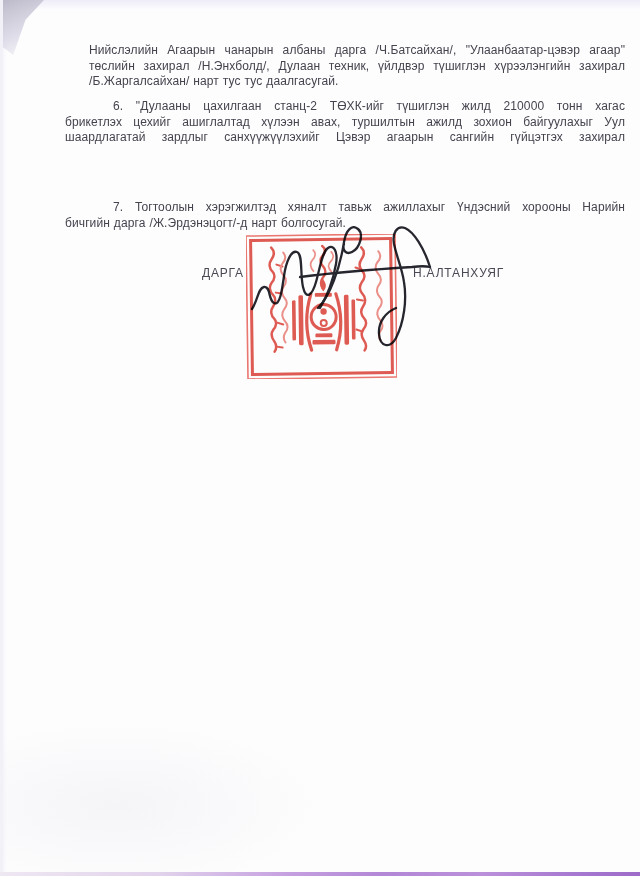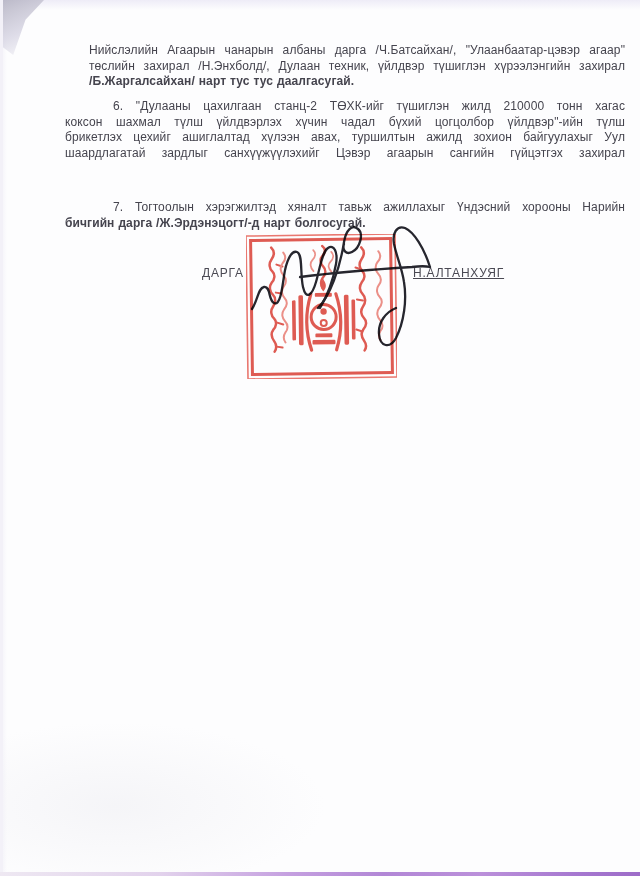--- a/index.html
+++ b/index.html
@@ -21,49 +21,48 @@
   .left-edge{position:absolute;left:0;top:0;width:3px;height:876px;background:#f3f1f8;}
   .bottom-scan-line{
     position:absolute;left:0;bottom:0;width:640px;height:4px;
     background:linear-gradient(90deg,#eee8f2 0%,#e2d2ec 25%,#c5a0e0 45%,#b287d6 60%,#bb90da 75%,#a678d0 90%,#9d6cc8 100%);
   }
   .para{
     position:absolute;font-size:12px;line-height:15.5px;color:#45444e;
     letter-spacing:0.1px;word-spacing:0.5px;
   }
   .para .line{text-align:justify;text-align-last:justify;height:15.5px;overflow:hidden;}
-  .para .line.last{text-align-last:left;font-weight:bold;}
+  .para .line.last{text-align-last:left;}
   .para .line.indent{padding-left:48px;}
   .p1{top:43px;left:89px;width:536px;}
   .p2{top:99px;left:65px;width:560px;}
   .p3{top:200px;left:65px;width:560px;}
   .sig-label{
     position:absolute;font-size:12px;color:#4a4953;letter-spacing:0.8px;
   }
   .sig-title{left:202px;top:266px;text-align:right;}
-  .sig-name{left:413px;top:266px;text-decoration:underline;}
+  .sig-name{left:413px;top:266px;}
   .stamp-svg{position:absolute;left:246px;top:234px;mix-blend-mode:multiply;opacity:.95;}
   .signature-svg{position:absolute;left:244px;top:220px;mix-blend-mode:multiply;}
 </style>
 </head>
 <body>
 
 <div class="page">
 
   <div class="corner-artifact"></div>
   <div class="left-edge"></div>
 
   <div class="para p1">
       <div class="line">Нийслэлийн Агаарын чанарын албаны дарга /Ч.Батсайхан/, "Улаанбаатар-цэвэр агаар"</div>
       <div class="line">төслийн захирал /Н.Энхболд/, Дулаан техник, үйлдвэр түшиглэн хүрээлэнгийн захирал</div>
       <div class="line last">/Б.Жаргалсайхан/ нарт тус тус даалгасугай.</div>
     </div>
   <div class="para p2">
       <div class="line indent">6. "Дулааны цахилгаан станц-2 ТӨХК-ийг түшиглэн жилд 210000 тонн хагас</div>
-      <div class="line">коксон шахмал түлш үйлдвэрлэх хүчин чадал бүхий цогцолбор үйлдвэр"-ийн түлш</div>
       <div class="line">брикетлэх цехийг ашиглалтад хүлээн авах, туршилтын ажилд зохион байгуулахыг Уул</div>
       <div class="line">шаардлагатай зардлыг санхүүжүүлэхийг Цэвэр агаарын сангийн гүйцэтгэх захирал</div>
     </div>
   <div class="para p3">
       <div class="line indent">7. Тогтоолын хэрэгжилтэд хяналт тавьж ажиллахыг Үндэсний хорооны Нарийн</div>
       <div class="line last">бичгийн дарга /Ж.Эрдэнэцогт/-д нарт болгосугай.</div>
     </div>
 
   <div class="sig-label sig-title">ДАРГА</div>
   <div class="sig-label sig-name">Н.АЛТАНХУЯГ</div>

